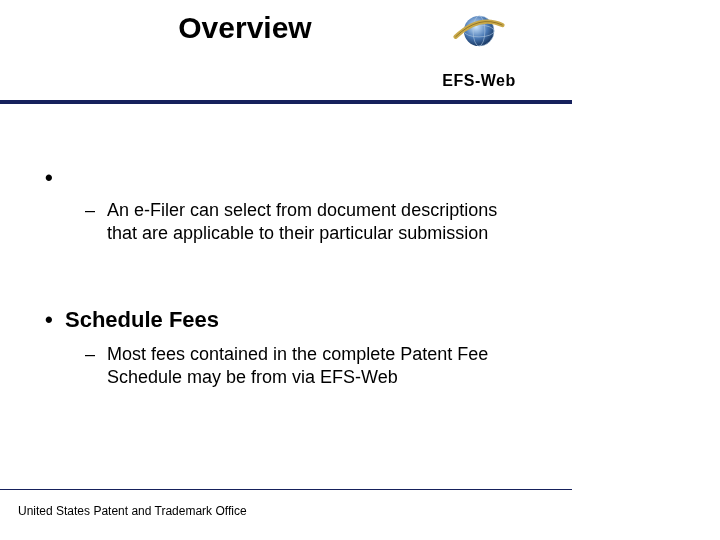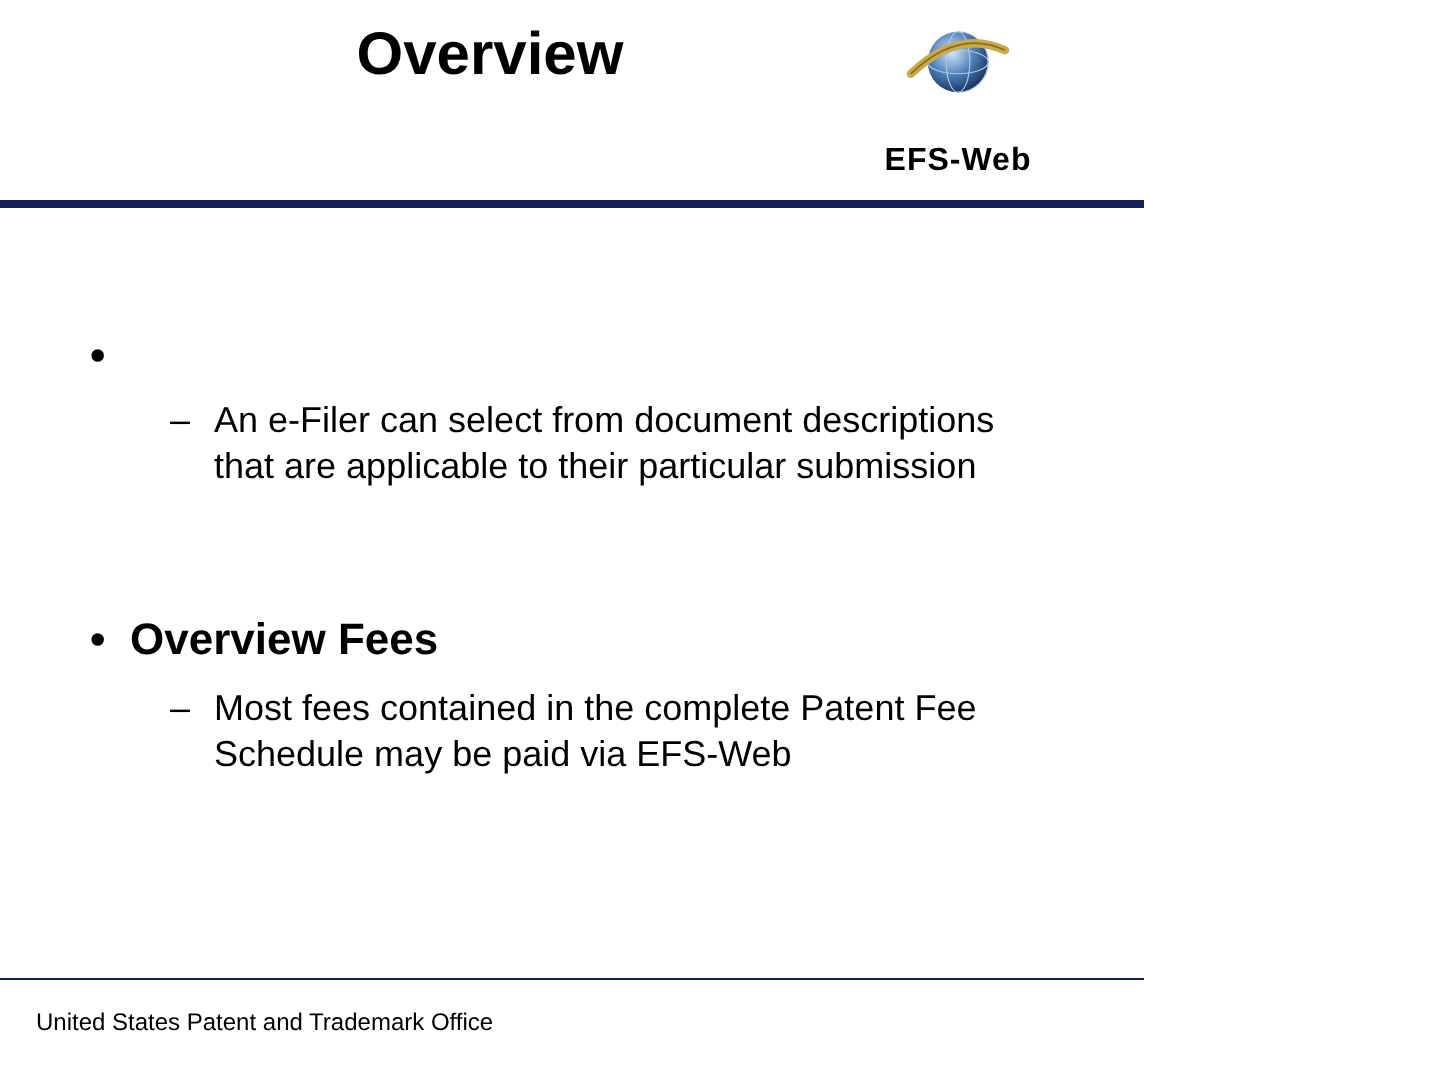--- a/index.html
+++ b/index.html
@@ -150,25 +150,25 @@
     </div>
     <div class="bullet2">
       <span class="dash">–</span>
       <span>An e-Filer can select from document descriptions that are applicable to their particular submission</span>
     </div>
 
     <div class="gap"></div>
 
     <div class="bullet1">
       <span class="dot">•</span>
-      <span>Overview Fees</span>
+      <span>Schedule Fees</span>
     </div>
     <div class="bullet2">
       <span class="dash">–</span>
-      <span>Most fees contained in the complete Patent Fee Schedule may be paid via EFS-Web</span>
+      <span>Most fees contained in the complete Patent Fee Schedule may be from via EFS-Web</span>
     </div>
 
   </div>
 
   <div class="thin-rule"></div>
   <div class="footer">United States Patent and Trademark Office</div>
 
 </div>
 
 </body></html>

